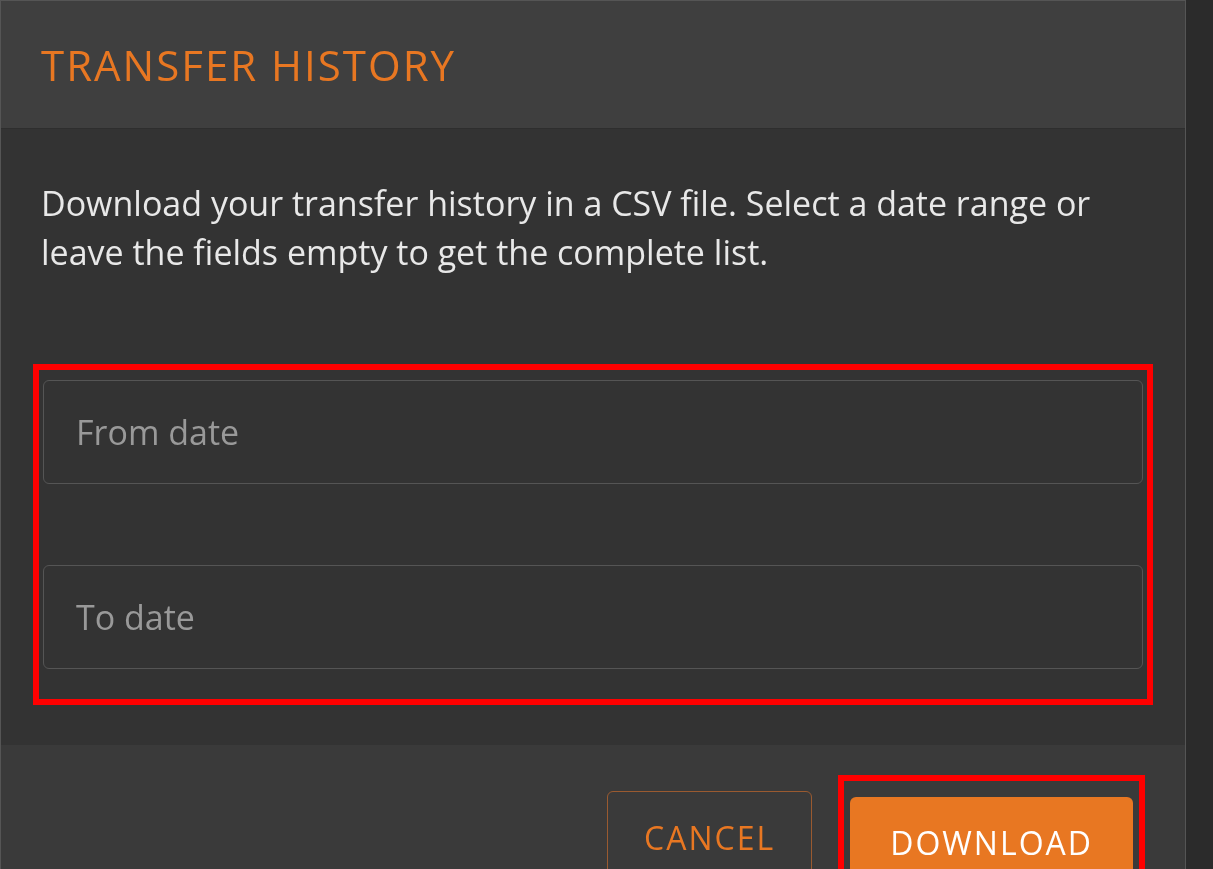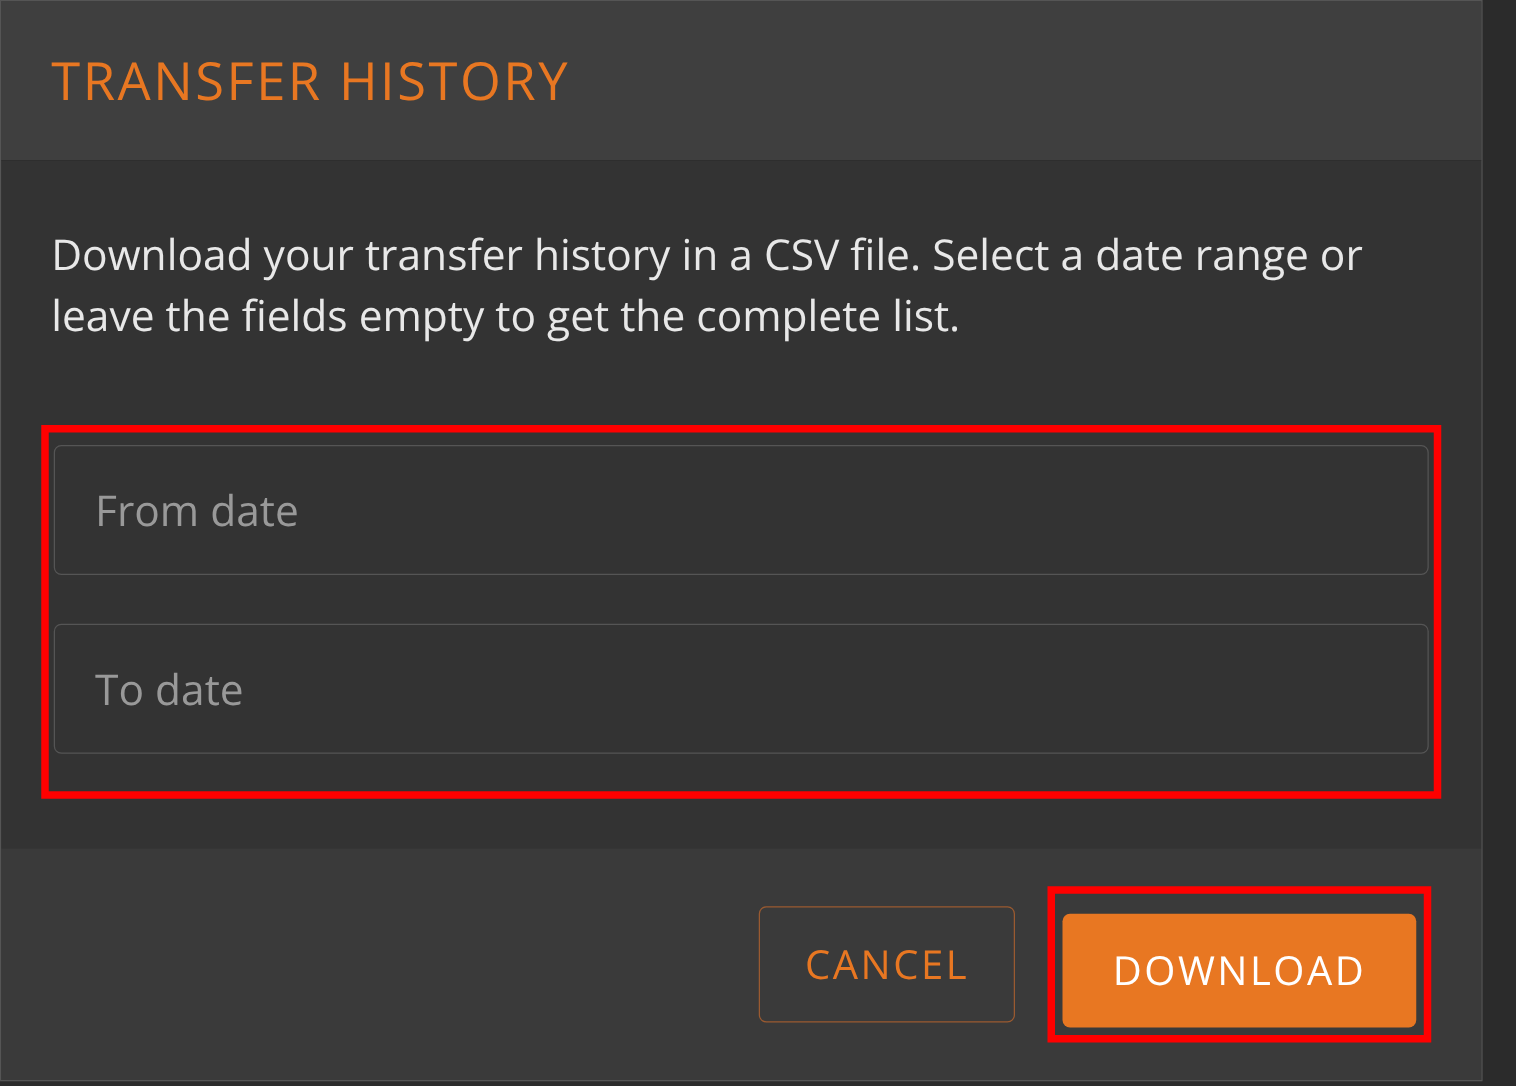--- a/index.html
+++ b/index.html
@@ -32,37 +32,38 @@
     letter-spacing: 2px;
   }
   .body {
     background: #333333;
     padding: 50px 40px 40px 40px;
   }
   .description {
     color: #e8e8e8;
     font-size: 34px;
     line-height: 1.45;
-    margin-bottom: 62px;
+    margin-bottom: 86px;
   }
   .fields-highlight {
     border: 6px solid #FF0000;
     padding: 10px 4px 30px 4px;
     margin: 0 -8px;
   }
   .input-field {
     width: 100%;
     background: #333333;
     border: 1px solid #555;
     border-radius: 6px;
     padding: 28px 32px;
     color: #e8e8e8;
     font-size: 34px;
     font-family: inherit;
     outline: none;
+    margin-bottom: 42px;
   }
   .input-field:last-child {
     margin-bottom: 0;
     margin-top: 39px;
   }
   .input-field::placeholder {
     color: #999;
   }
   .footer {
     background: #3a3a3a;

